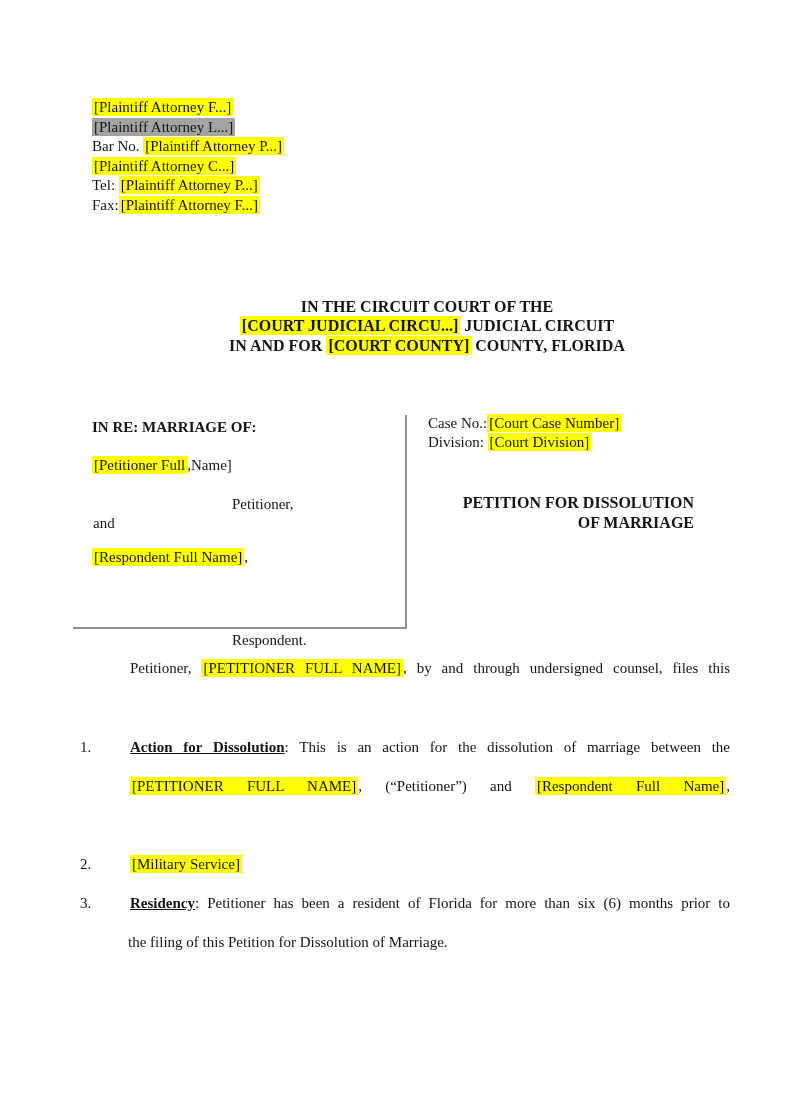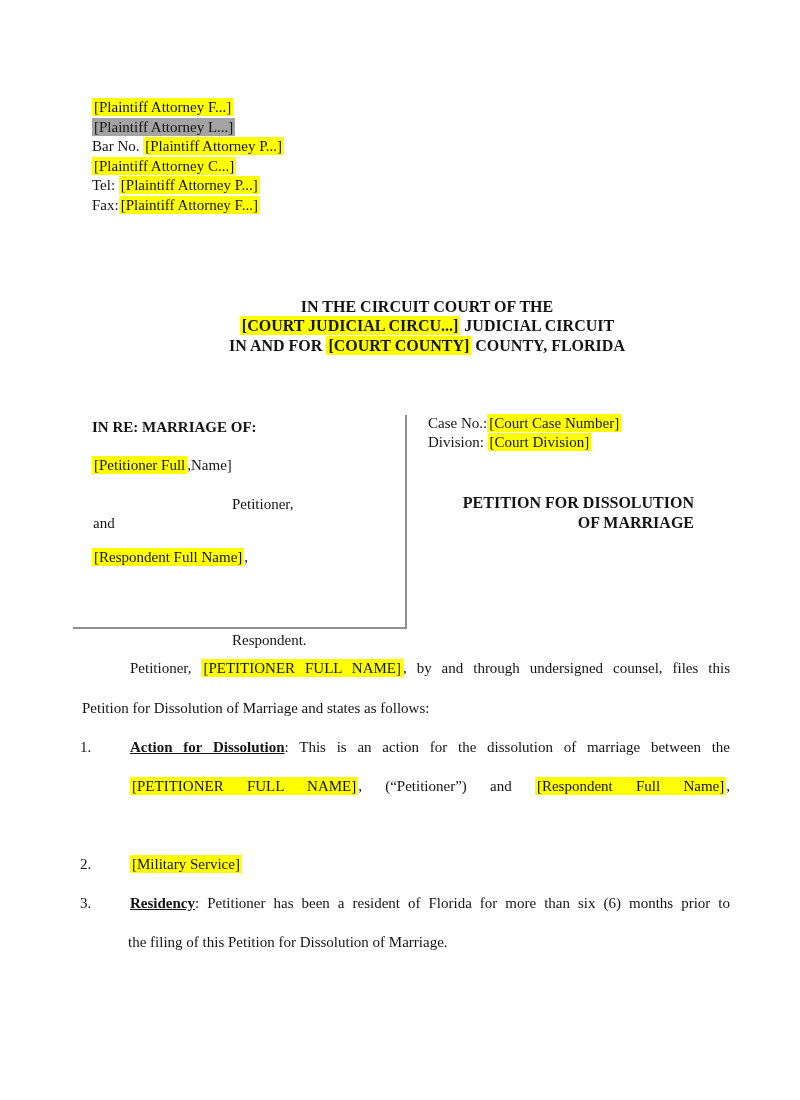--- a/index.html
+++ b/index.html
@@ -70,21 +70,20 @@
   <div class="abs cap-right">
     <div><span>Case No.:</span><span class="hl" style="background: rgb(255, 255, 0);">[Court Case Number]</span></div>
     <div><span>Division: </span><span class="hl" style="background: rgb(255, 255, 0);">[Court Division]</span></div>
   </div>
   <div class="abs petition-title">
     <div>PETITION FOR DISSOLUTION</div>
     <div>OF MARRIAGE</div>
   </div>
 
   <div class="abs body-line jl" style="left:130px; top:658px;"><span>Petitioner, </span><span class="hl" style="background: rgb(255, 255, 0);">[PETITIONER FULL NAME]</span><span>, by and through undersigned counsel, files this</span></div>
-  <div class="abs body-line" style="left:82px; top:698px;">Petition for Dissolution of Marriage and states as follows:</div>
 
   <div class="abs body-line num" style="top:737px;">1.</div>
   <div class="abs body-line jl" style="left:130px; top:737px;"><span class="bu">Action for Dissolution</span><span>: This is an action for the dissolution of marriage between the</span></div>
   <div class="abs body-line jl" style="left:130px; top:776px;"><span class="hl" style="background: rgb(255, 255, 0);">[PETITIONER FULL NAME]</span><span>, (“Petitioner”) and </span><span class="hl" style="background: rgb(255, 255, 0);">[Respondent Full Name]</span><span>,</span></div>
 
   <div class="abs body-line num" style="top:854px;">2.</div>
   <div class="abs body-line" style="left:130px; top:854px;"><span class="hl" style="background: rgb(255, 255, 0);">[Military Service]</span></div>
 
   <div class="abs body-line num" style="top:893px;">3.</div>
   <div class="abs body-line jl" style="left:130px; top:893px;"><span class="bu">Residency</span><span>: Petitioner has been a resident of Florida for more than six (6) months prior to</span></div>

